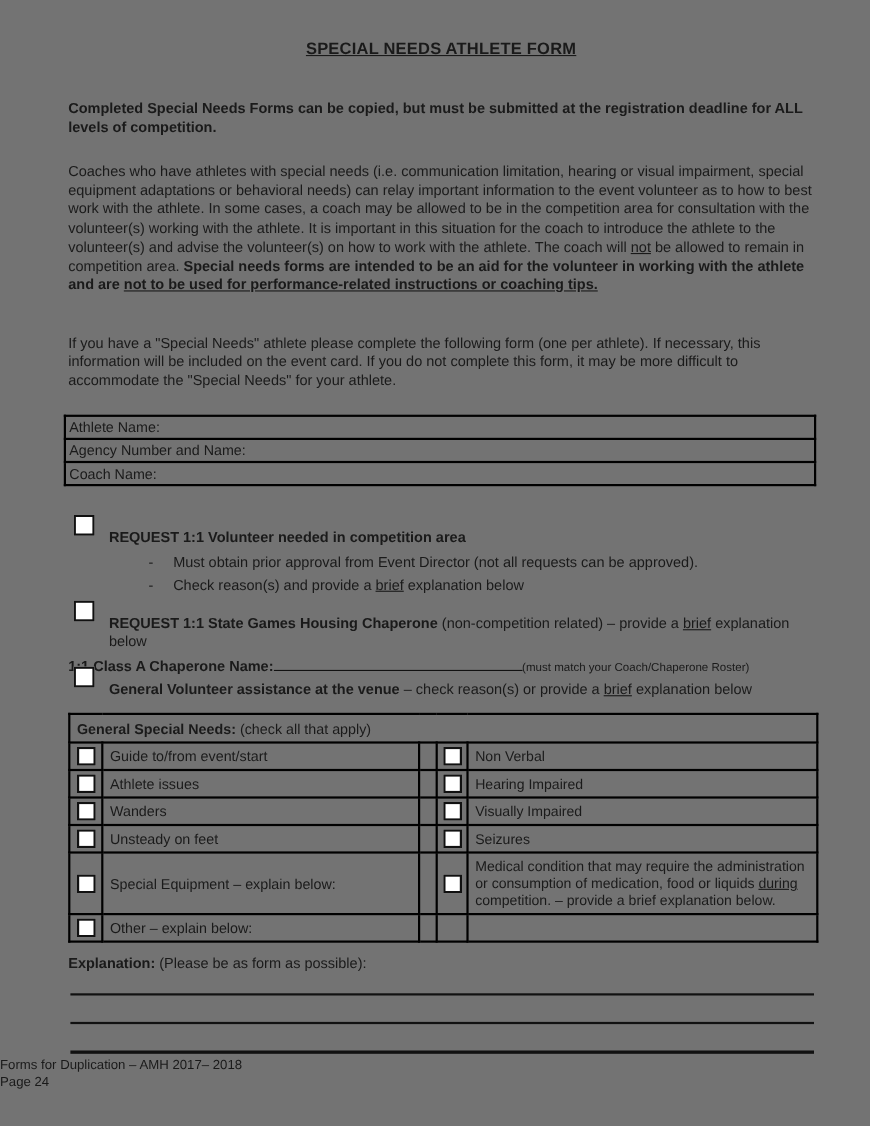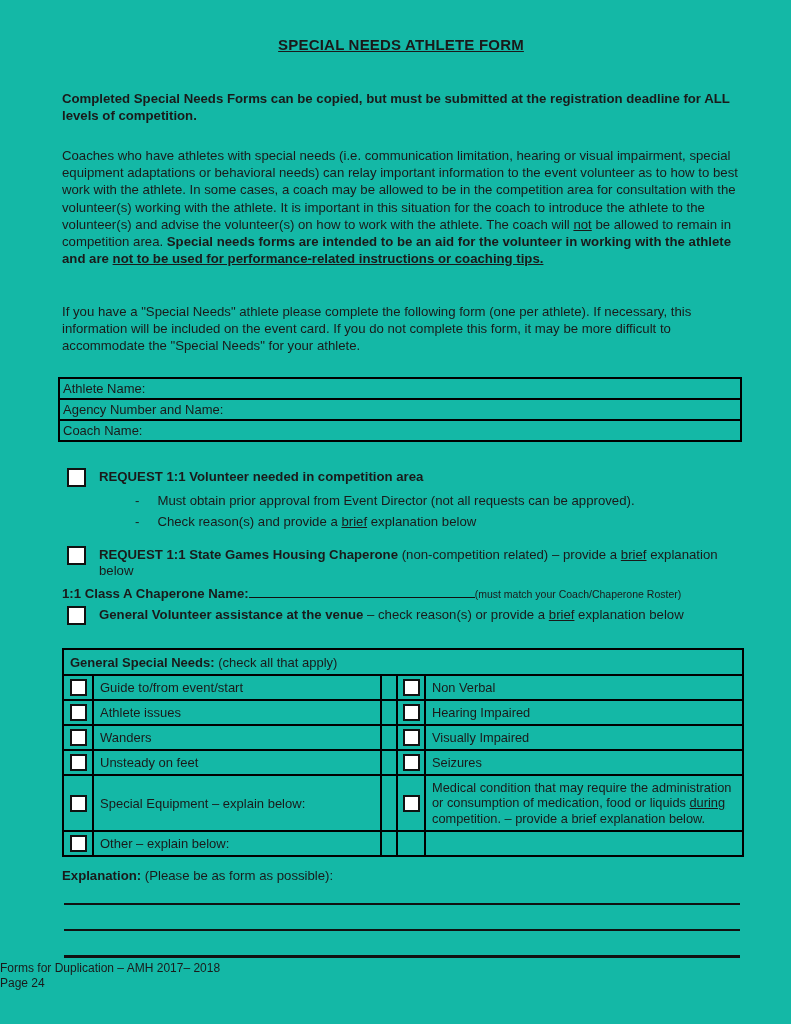--- a/index.html
+++ b/index.html
@@ -1,33 +1,33 @@
 <!DOCTYPE html>
 <html><head>
 <meta charset="utf-8">
 <style>
   html,body{margin:0;padding:0;background:#e8e8e8;}
-  .page{position:relative;width:791px;height:1024px;background:#14b8a6;overflow:hidden;
+  .page{position:relative;width:791px;height:1024px;background:#737373;overflow:hidden;
         font-family:"Liberation Sans", sans-serif;color:#1a1a1a;}
   .b{font-weight:700;}
   .u{text-decoration:underline;}
   .block{position:absolute;left:62px;width:678px;}
   .title{top:36px;text-align:center;font-size:15px;font-weight:700;text-decoration:underline;letter-spacing:.2px;}
   .notice{top:90px;font-size:13.2px;line-height:17.4px;font-weight:700;}
   .para{font-size:13.2px;line-height:17.2px;}
   .coach-para{top:147px;}
   .complete-para{top:303px;}
 
   .athlete-table{position:absolute;left:58px;top:377px;width:684px;border-collapse:collapse;}
   .athlete-table td{border:2px solid #000;height:17px;padding:1px 3px;font-size:13px;}
 
   .req{font-size:13.2px;}
   .req-head{display:flex;align-items:flex-start;gap:13px;padding-left:5px;}
   .cb{flex:0 0 auto;display:inline-block;width:15px;height:15px;border:2px solid #111;background:#fff;}
-  .req-label{line-height:16px;padding-top:1px;}
+  .req-label{line-height:16px;padding-top:1px;margin-top:12px;}
   .bullet{display:flex;gap:18px;margin-left:73px;margin-top:6px;line-height:15px;}
   .req1{top:468px;}
   .req2{top:546px;}
   .req3{top:606px;}
   .chaperone-line{margin-top:6px;white-space:nowrap;}
   .fill-line{display:inline-block;width:226px;height:12px;border-bottom:1.5px solid #111;}
   .small-note{font-size:10.5px;}
 
   .sn-table{position:absolute;left:62px;top:648px;width:680px;border-collapse:collapse;table-layout:fixed;}
   .sn-table td{border:2px solid #000;padding:2px 6px;font-size:13px;vertical-align:middle;overflow:hidden;}

